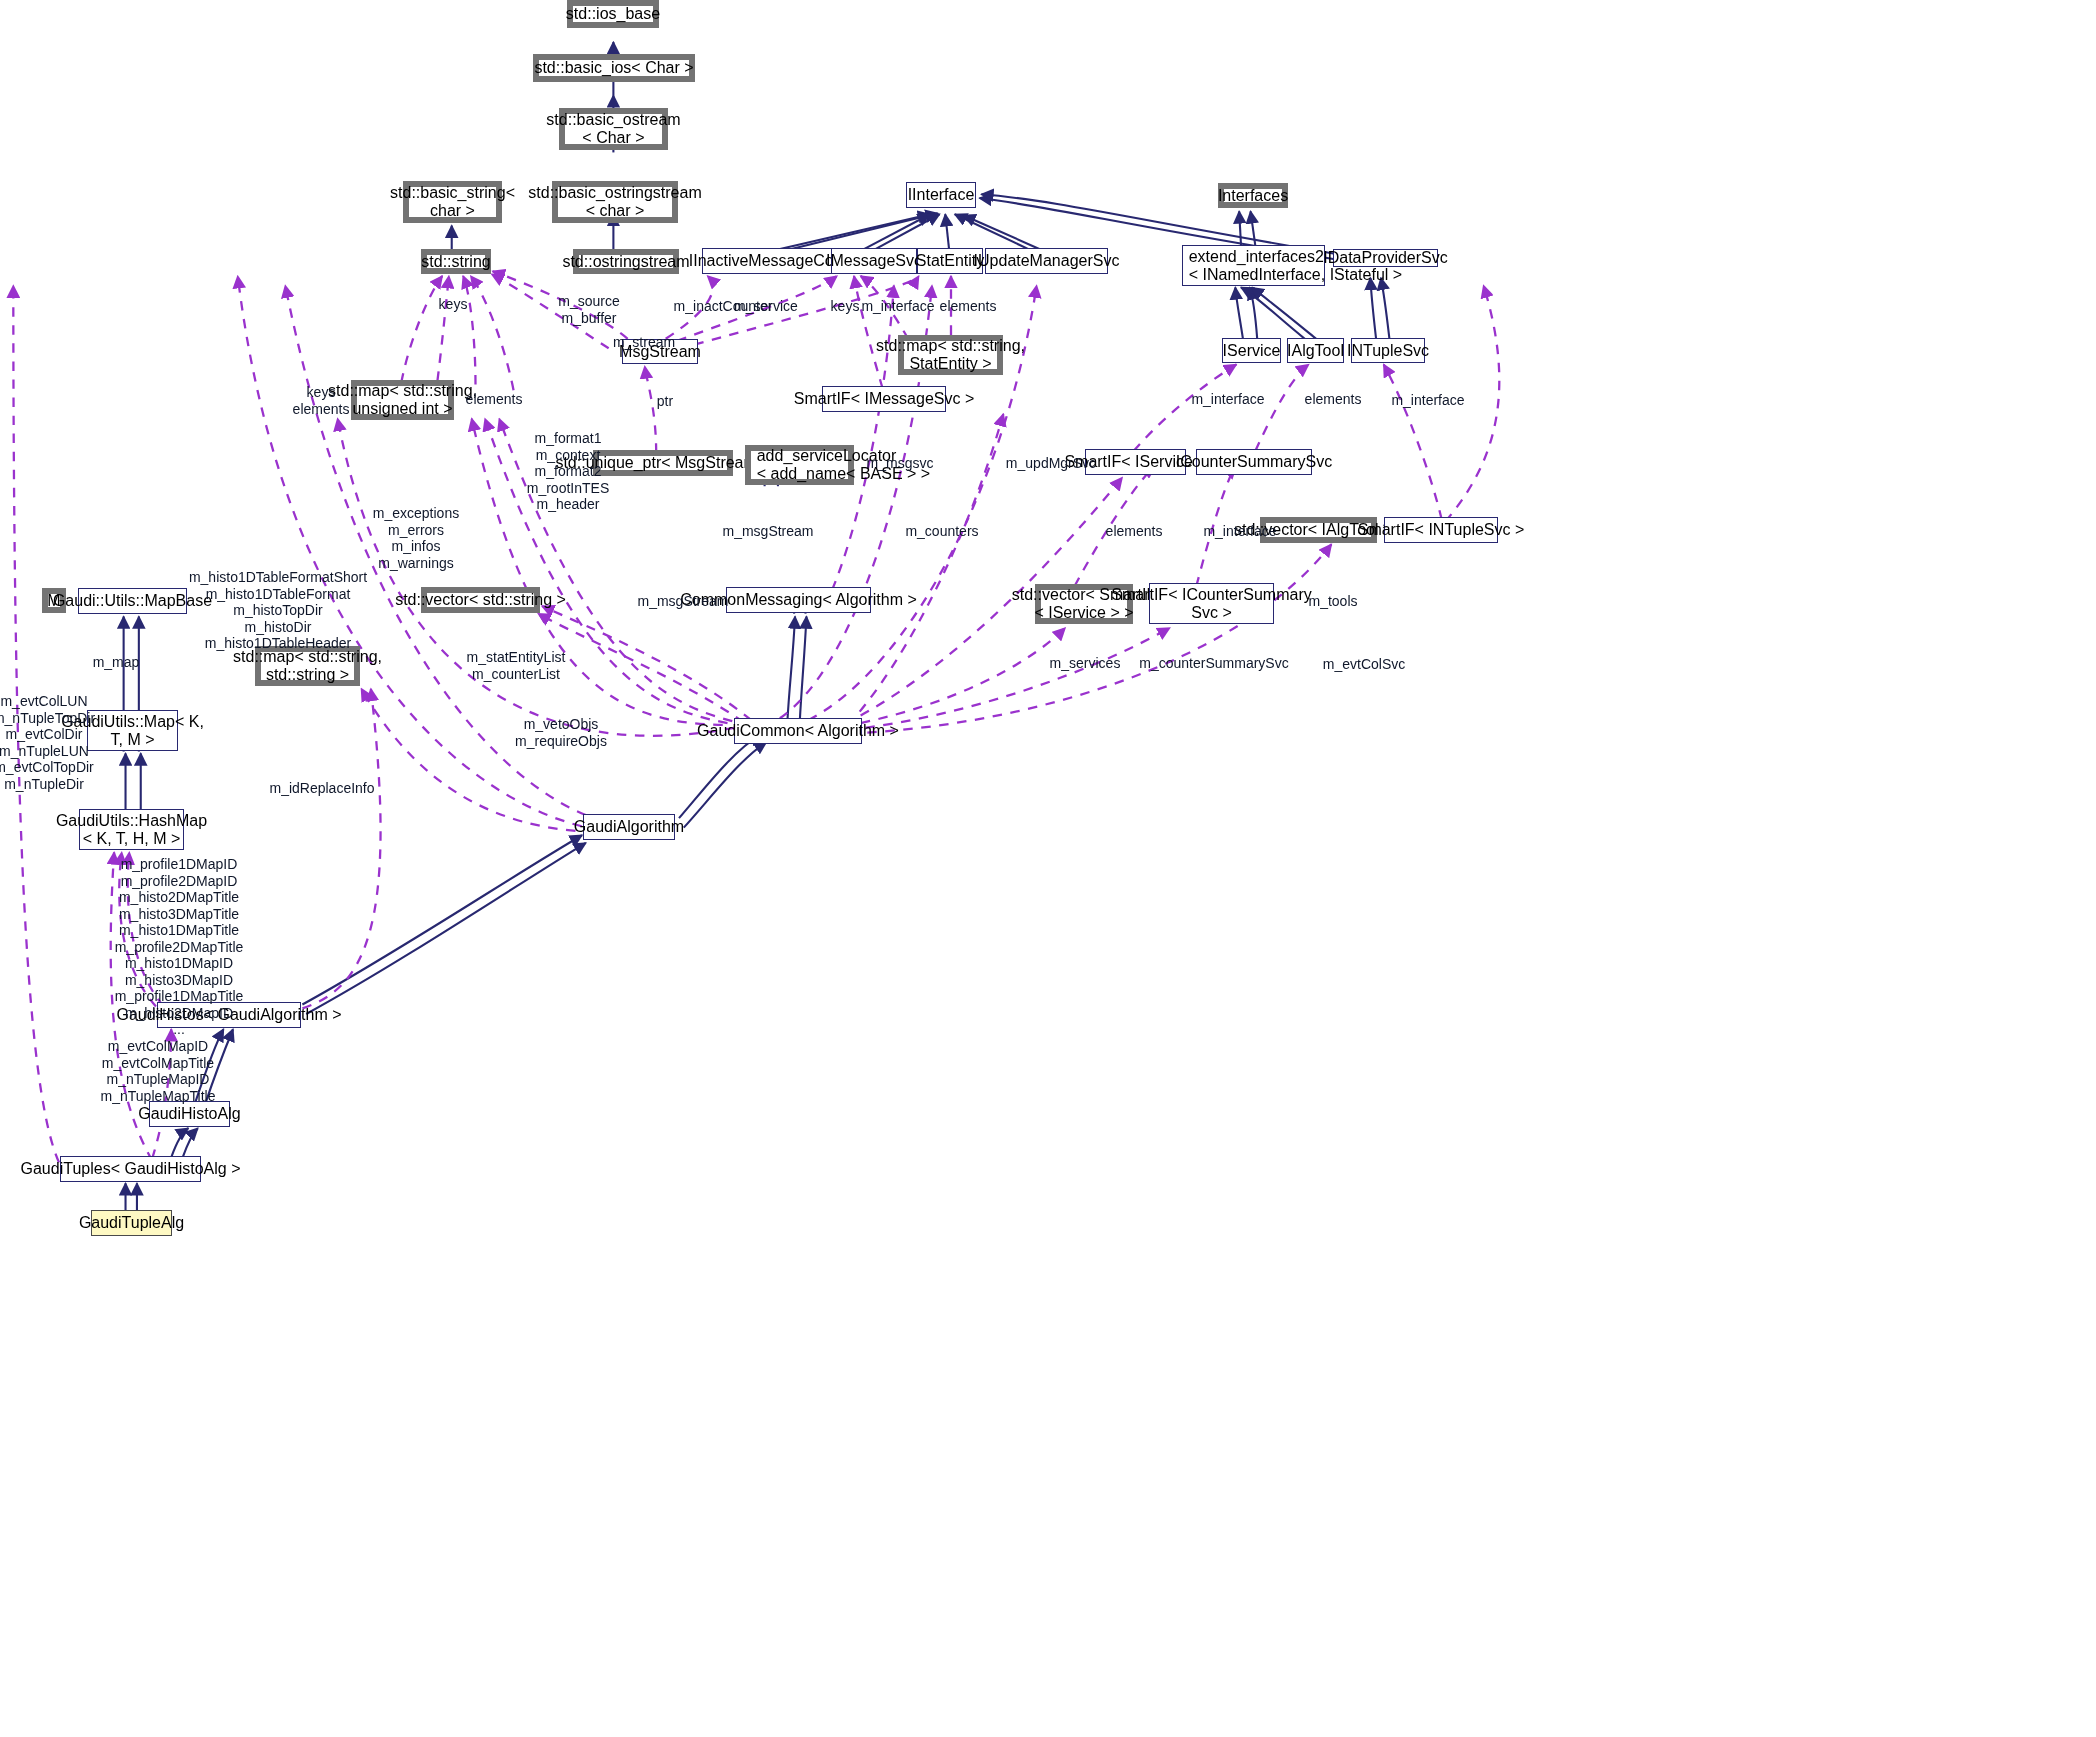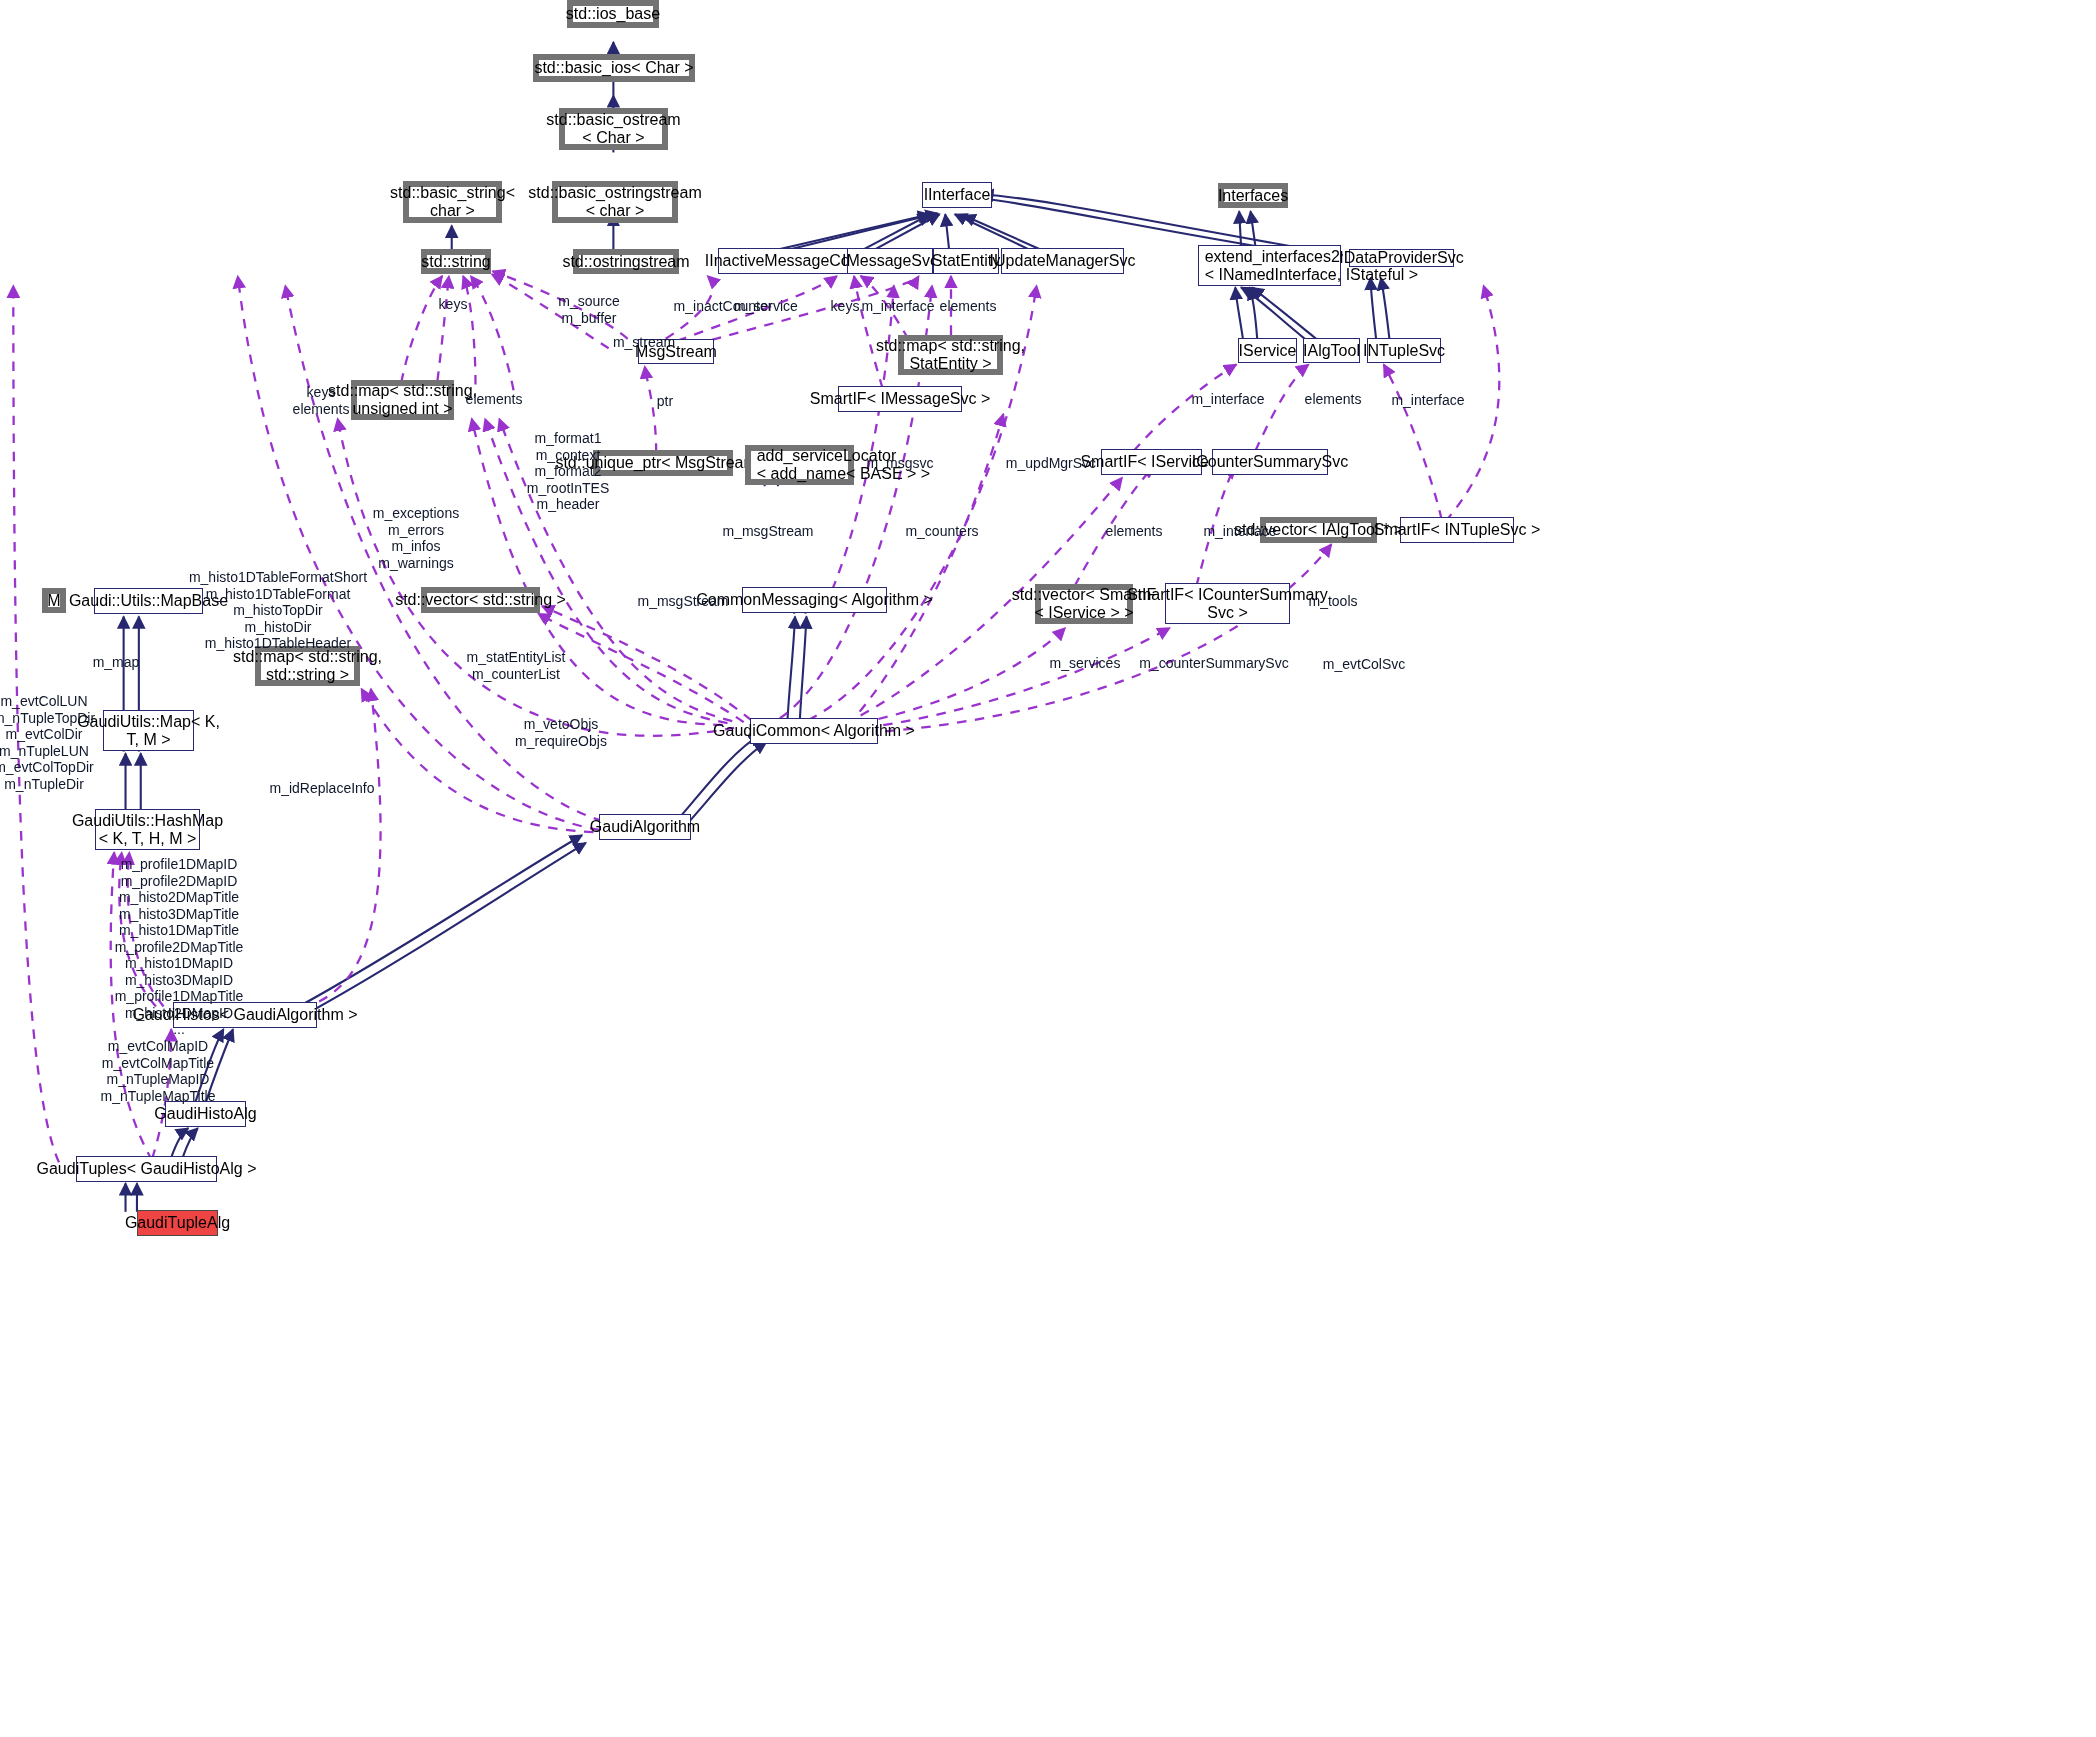--- a/index.html
+++ b/index.html
@@ -32,29 +32,27 @@
     text-align: center;
     background: #ffffff;
     font-size: 16px;
     line-height: 1.12;
     color: #000000;
     white-space: pre;
     padding: 1.9px 5.7px;
   }
   .node.solid {
     border: 1.9px solid #282870;
-    margin-left: 16px;
   }
   .node.faint {
     border: 6px solid #737373;
   }
   .node.highlight {
     border: 1.9px solid #4a4a4a;
-    background: #ef4444;
-    margin-left: 46px;
+    background: #fef9c3;
   }
   .elabel {
     position: absolute;
     font-size: 14px;
     line-height: 1.18;
     color: #0f172a;
     white-space: pre;
     text-align: center;
     transform: translateX(-50%);
   }

